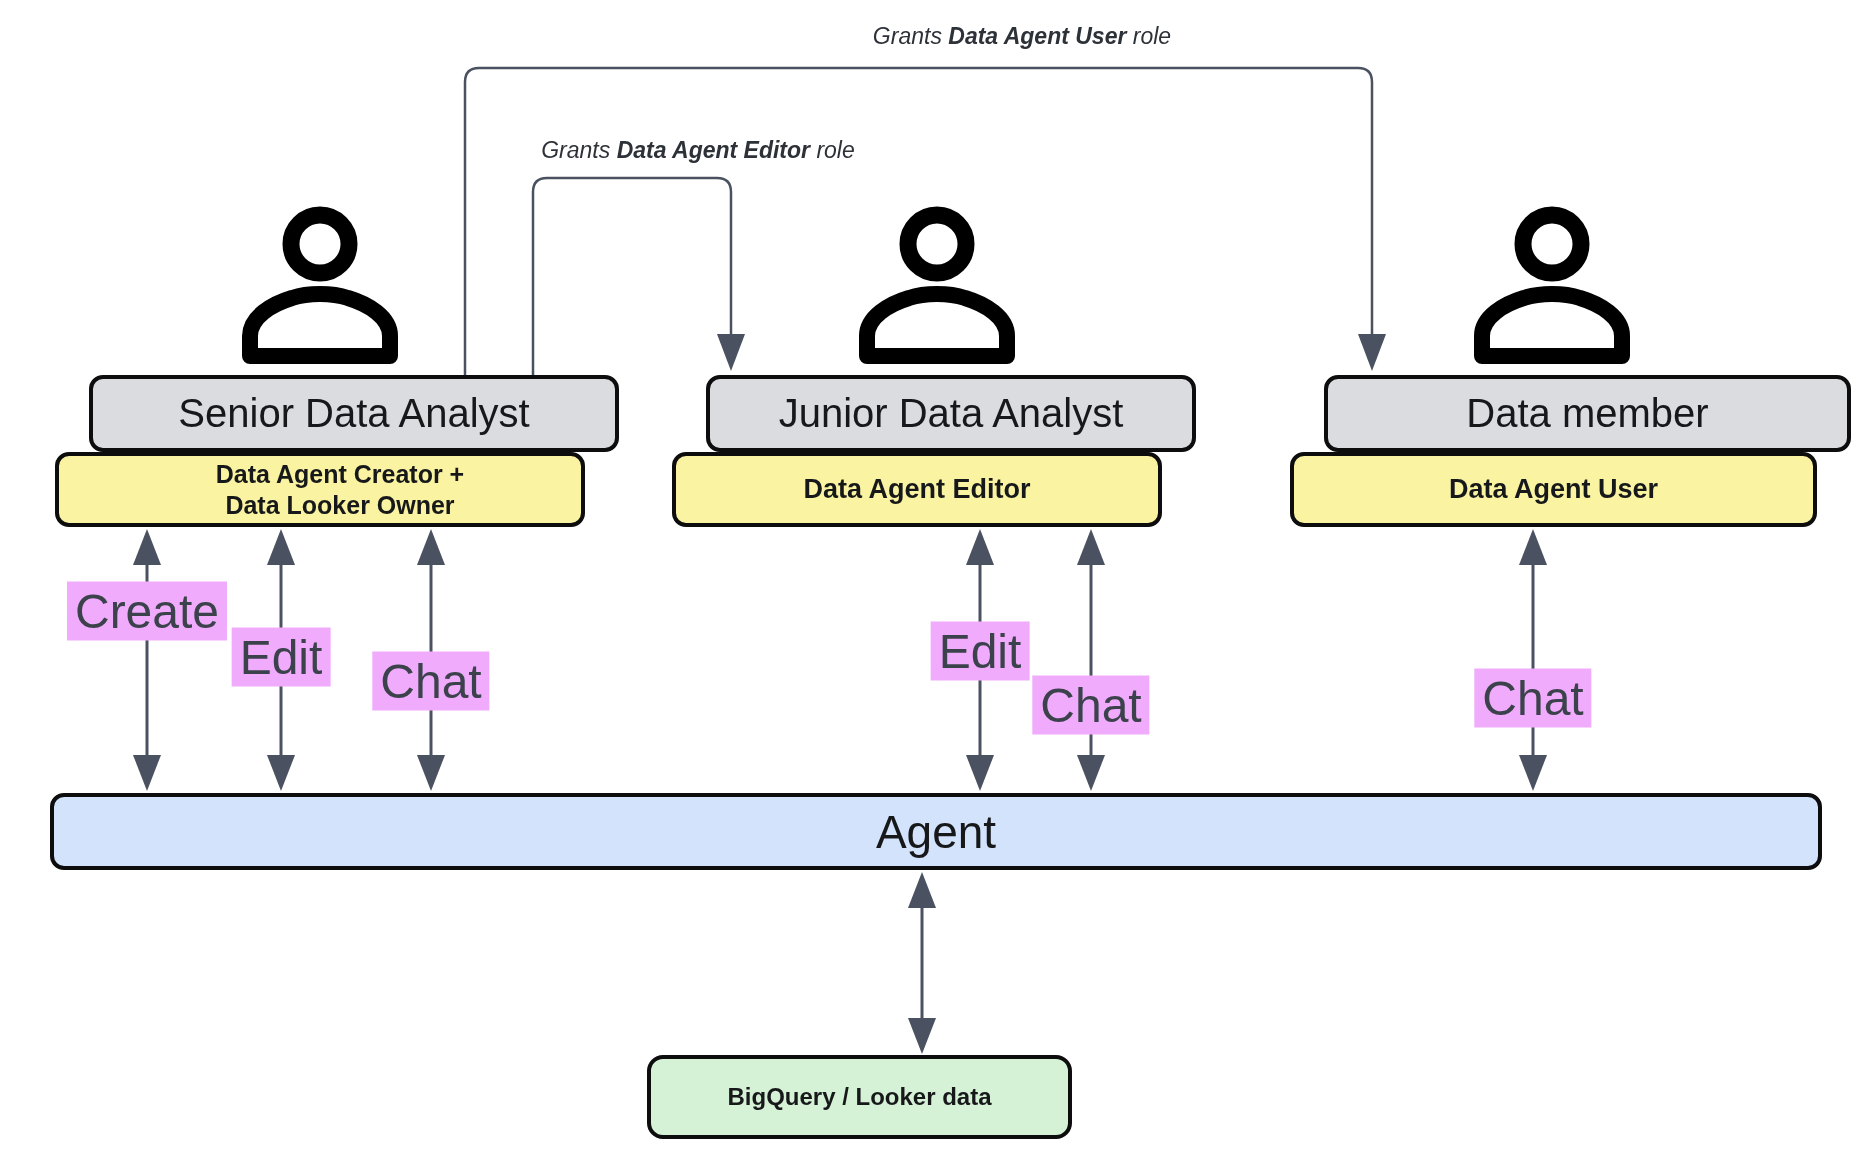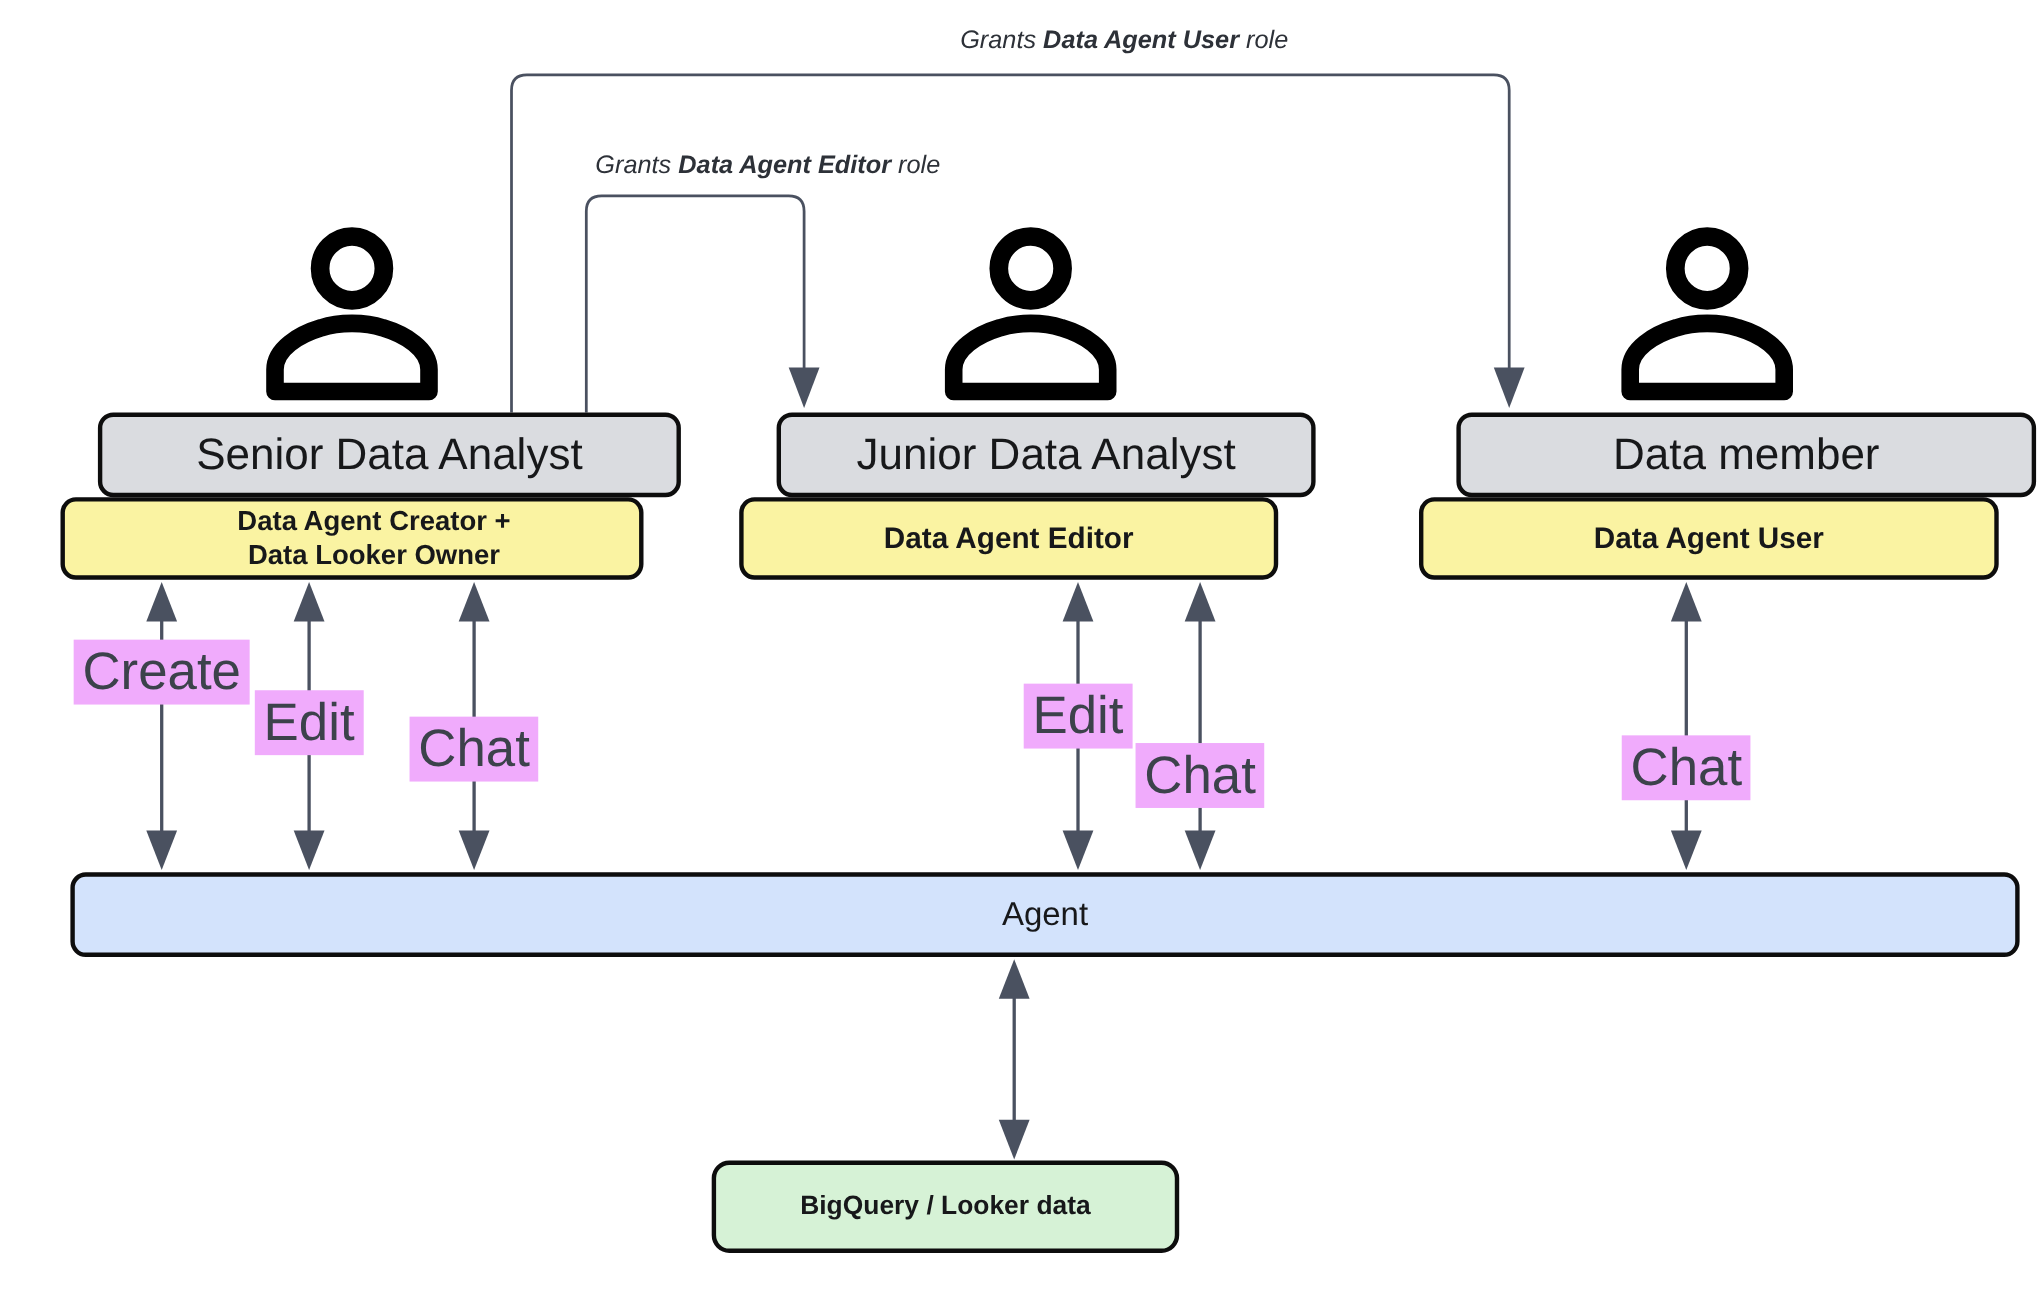--- a/index.html
+++ b/index.html
@@ -19,21 +19,21 @@
     position:absolute;z-index:2;
     border:4px solid var(--box-border);
     border-radius:14px;
     display:flex;align-items:center;justify-content:center;
     box-sizing:border-box;
     color:var(--box-text);
   }
   .actor-name{background:var(--actor-fill);font-size:40px;margin-left:34px;}
   .actor-role{background:var(--role-fill);font-weight:bold;font-size:27px;text-align:center;line-height:1.22;}
   .actor-role.two-line{font-size:25px;padding-left:40px;}
-  .agent-bar{background:var(--agent-fill);font-size:30px;margin-left:14px;}
+  .agent-bar{background:var(--agent-fill);font-size:46px;}
   .data-box{background:var(--data-fill);font-size:24px;font-weight:bold;}
 
   .person{position:absolute;z-index:2;}
 
   .action-label{
     position:absolute;z-index:3;
     transform:translate(-50%,-50%);
     background:#f0abfc;
     color:var(--label-text);
     font-size:48px;

